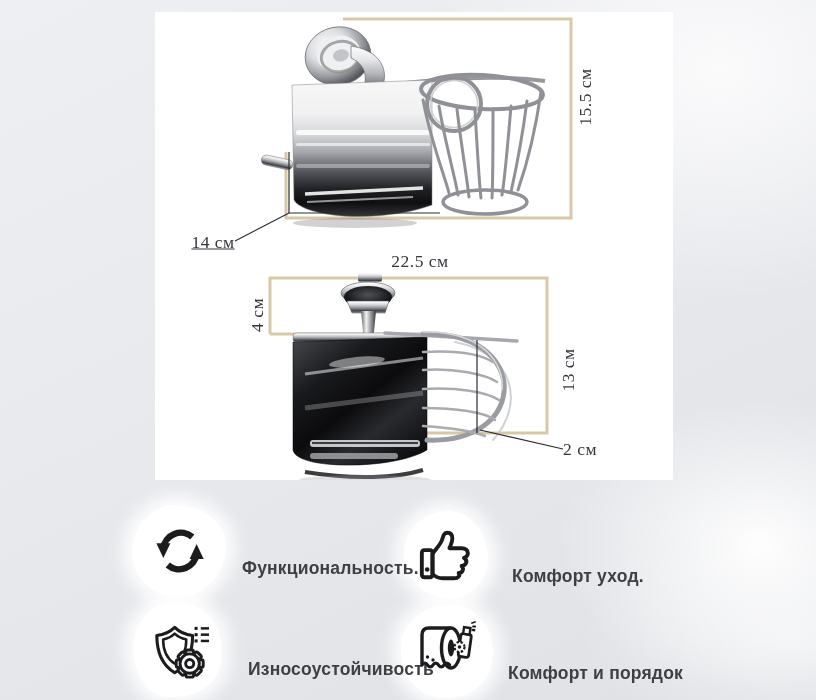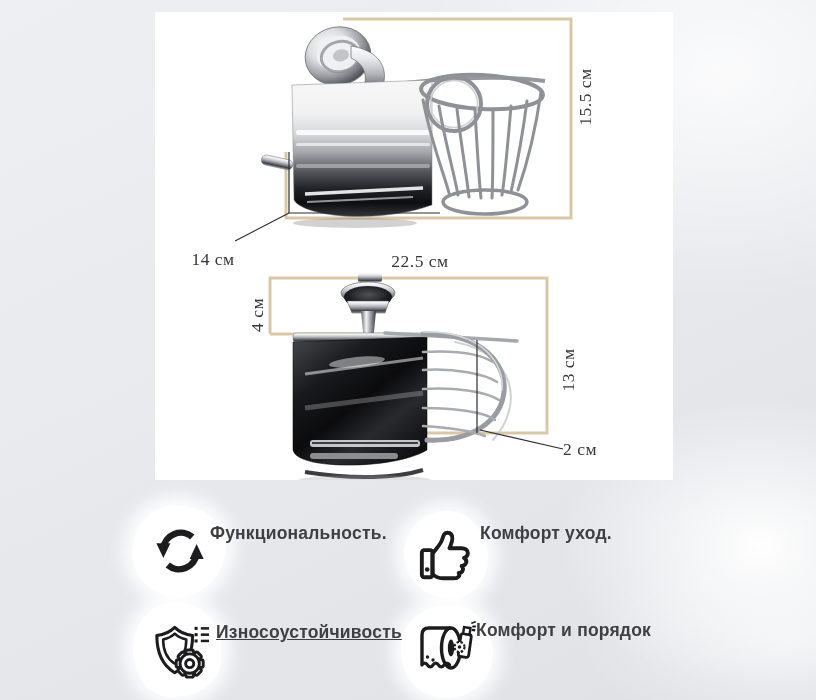--- a/index.html
+++ b/index.html
@@ -24,31 +24,31 @@
   }
   .dim-label.vert{transform:translate(-50%,-50%) rotate(-90deg);}
   .blob{
     position:absolute;background:#fff;
     box-shadow:0 0 16px 10px rgba(255,255,255,.85);
   }
   .b1{left:132px;top:505px;width:94px;height:92px;border-radius:46% 54% 52% 48% / 52% 44% 56% 48%;}
   .b2{left:404px;top:511px;width:84px;height:88px;border-radius:52% 48% 44% 56% / 48% 54% 46% 52%;}
   .b3{left:133px;top:603px;width:88px;height:94px;border-radius:48% 52% 56% 44% / 52% 48% 44% 56%;}
   .b4{left:401px;top:605px;width:92px;height:93px;border-radius:54% 46% 50% 50% / 46% 54% 50% 50%;}
-  .feature{position:absolute;display:flex;align-items:flex-start;}
+  .feature{position:absolute;display:flex;align-items:flex-end;gap:32px;}
   .feature-label{
     font-weight:700;font-size:17.5px;color:#3f3f43;letter-spacing:.2px;white-space:nowrap;
   }
   .f1{left:152px;top:523px;}
   .f2{left:417px;top:523px;}
   .f3{left:150px;top:622px;}
   .f4{left:412px;top:620px;}
   .f1 .feature-label{margin-left:2px;}
   .f2 .feature-label{margin-left:1px;}
-  .f3 .feature-label{margin-left:4px;text-decoration:underline;}
+  .f3 .feature-label{margin-left:4px;}
   .f4 .feature-label{}
 </style>
 </head>
 <body>
 
 <div class="stage">
 
   <div class="photo-card">
     <svg width="518" height="468" viewBox="0 0 518 468">
       <defs>
@@ -198,21 +198,21 @@
       </g>
 
       <g stroke="#2c2c30" stroke-width="1.2" fill="none">
         <path d="M 322 328 L 322 421"></path>
         <path d="M 325 418 L 408 437"></path>
       </g>
     </svg>
 
     <div class="dim-label vert" style="left:430px;top:85px;">15.5 см</div>
     <div class="dim-label" style="left:265px;top:230px;margin-top:19px;">22.5 см</div>
-    <div class="dim-label" style="left:58px;top:247px;">14 см</div>
+    <div class="dim-label" style="left:58px;top:230px;text-decoration:underline;">14 см</div>
     <div class="dim-label vert" style="left:102px;top:303px;">4 см</div>
     <div class="dim-label vert" style="left:413px;top:358px;">13 см</div>
     <div class="dim-label" style="left:425px;top:437px;">2 см</div>
   </div>
 
   <div class="blob b1"></div>
   <div class="blob b2"></div>
   <div class="blob b3"></div>
   <div class="blob b4"></div>
 

